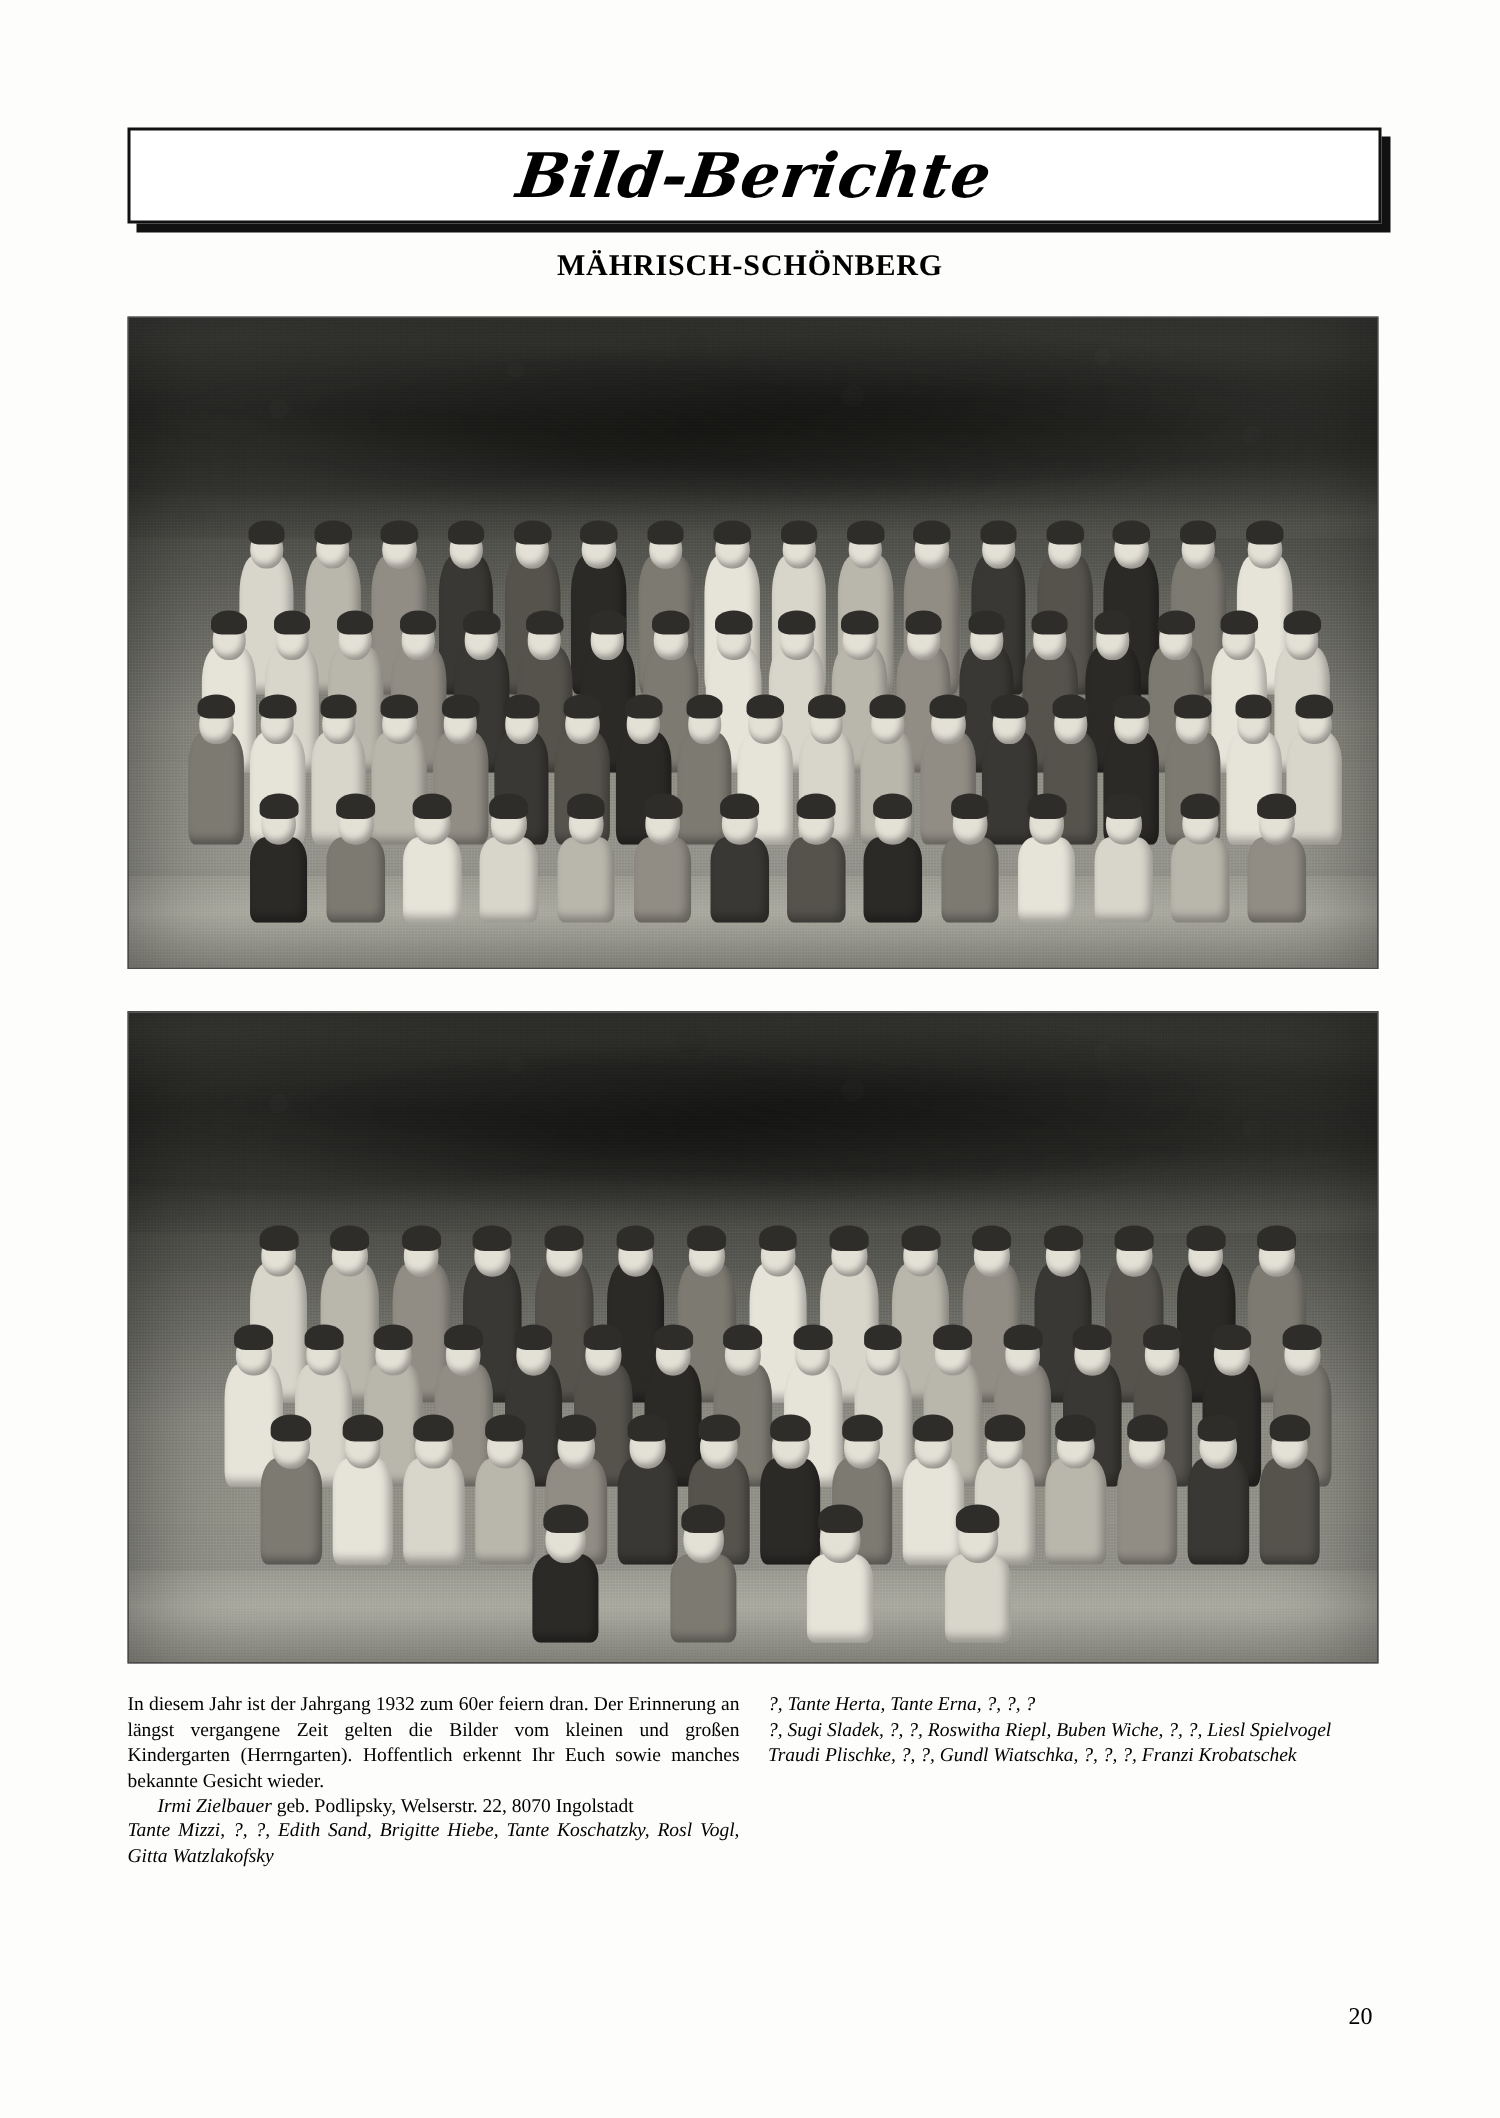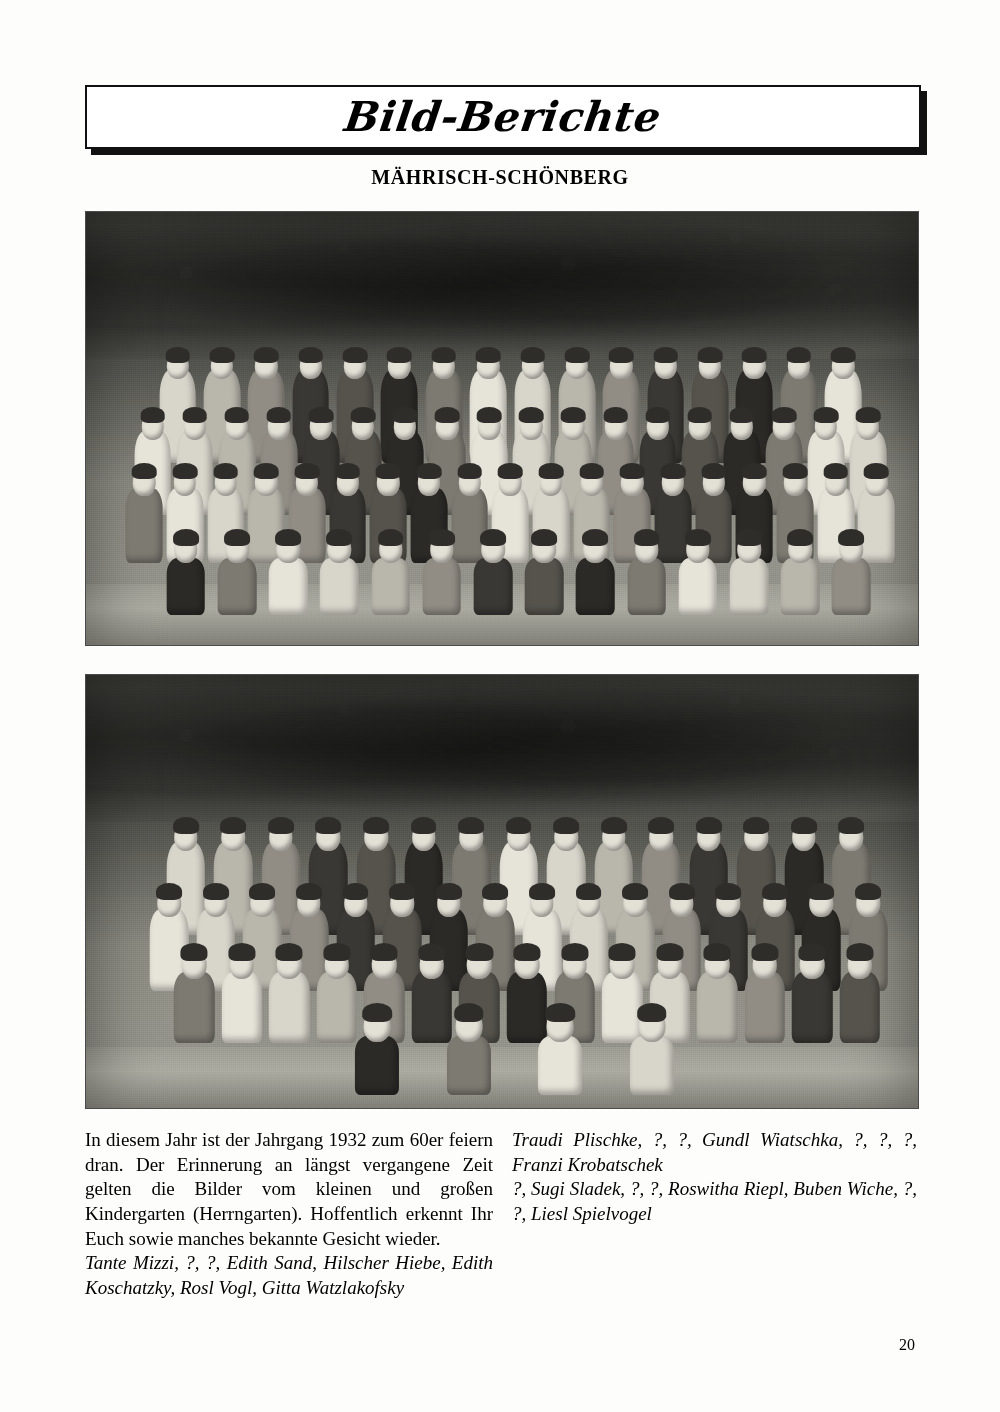--- a/index.html
+++ b/index.html
@@ -154,21 +154,21 @@
     position: absolute;
     inset: 0;
     box-shadow: inset 0 0 70px rgba(0,0,0,.45);
     pointer-events: none;
   }
 
   
   .caption {
     position: absolute;
     top: 1128px;
-    font-size: 19px;
+    font-size: 13px;
     line-height: 1.30;
     text-align: justify;
   }
   #caption-left {
     left: 85px;
     width: 408px;
   }
   #caption-right {
     left: 512px;
     width: 405px;
@@ -799,22 +799,24 @@
             <div class="hair" style="width: 29.568px; height: 19.3536px; bottom: 72.5536px;"></div>
           </div>
         </div>
       <div class="bg-grain"></div>
       <div class="vignette"></div>
     </div>
   </div>
 
   <div class="caption" id="caption-left">
     <p>In diesem Jahr ist der Jahrgang 1932 zum 60er feiern dran. Der Erinnerung an längst vergangene Zeit gelten die Bilder vom kleinen und großen Kindergarten (Herrngarten). Hoffentlich erkennt Ihr Euch sowie manches bekannte Gesicht wieder.</p>
-    <p class="it">Tante Mizzi, ?, ?, Edith Sand, Hilscher Hiebe, Edith Koschatzky, Rosl Vogl, Gitta Watzlakofsky</p>
+    <p class="indent"><span class="it">Irmi Zielbauer</span><span> geb. Podlipsky, Welserstr. 22, 8070 Ingolstadt</span></p>
+    <p class="it">Tante Mizzi, ?, ?, Edith Sand, Brigitte Hiebe, Tante Koschatzky, Rosl Vogl, Gitta Watzlakofsky</p>
   </div>
 
   <div class="caption" id="caption-right">
+    <p class="it">?, Tante Herta, Tante Erna, ?,  ?, ?</p>
+    <p class="it">?, Sugi Sladek, ?, ?, Roswitha Riepl, Buben Wiche, ?, ?, Liesl Spielvogel</p>
     <p class="it">Traudi Plischke, ?, ?, Gundl Wiatschka, ?, ?, ?, Franzi Krobatschek</p>
-    <p class="it">?, Sugi Sladek, ?, ?, Roswitha Riepl, Buben Wiche, ?, ?, Liesl Spielvogel</p>
   </div>
 
   <div class="page-number">20</div>
 </div>
 
 </body></html>

